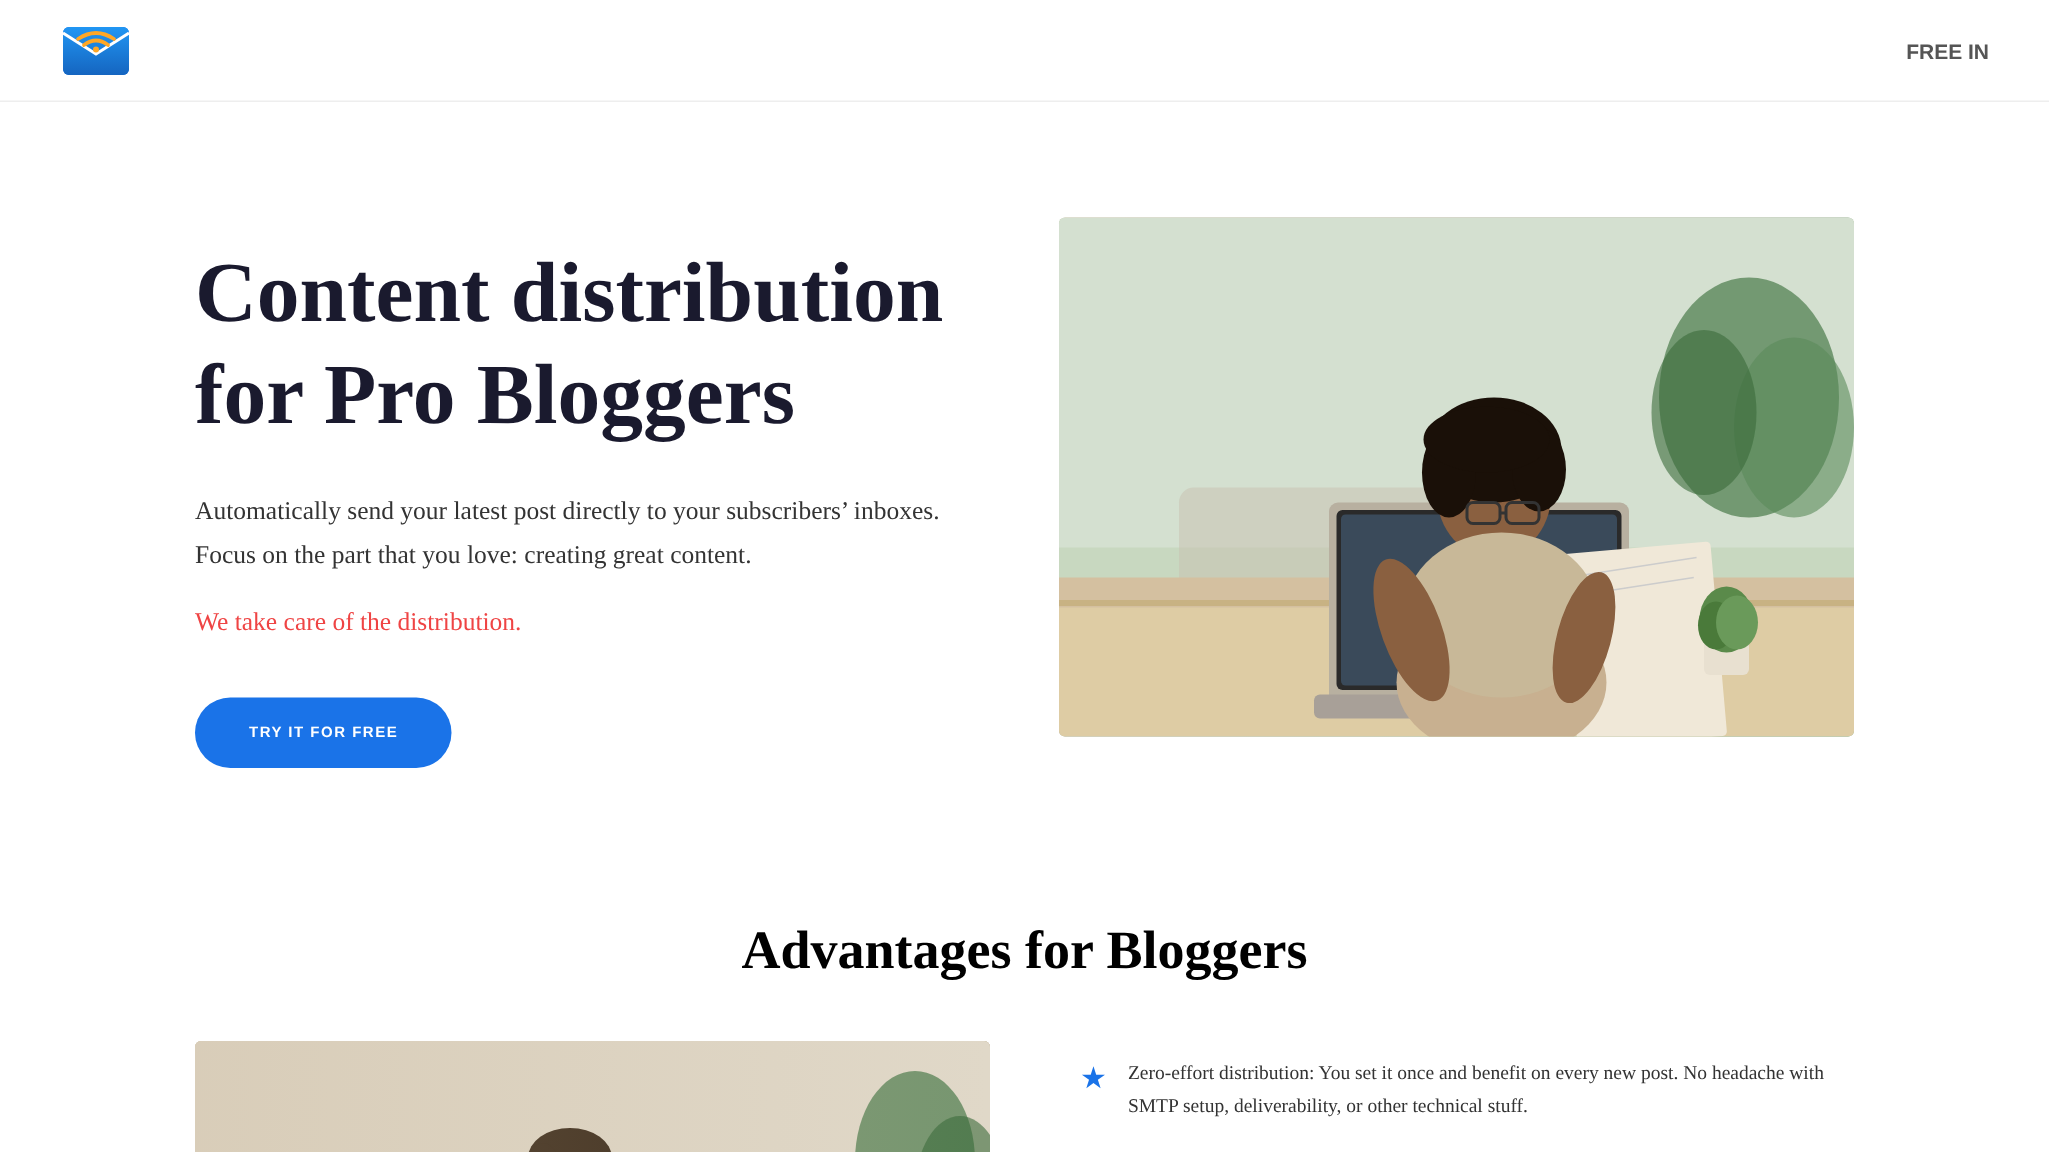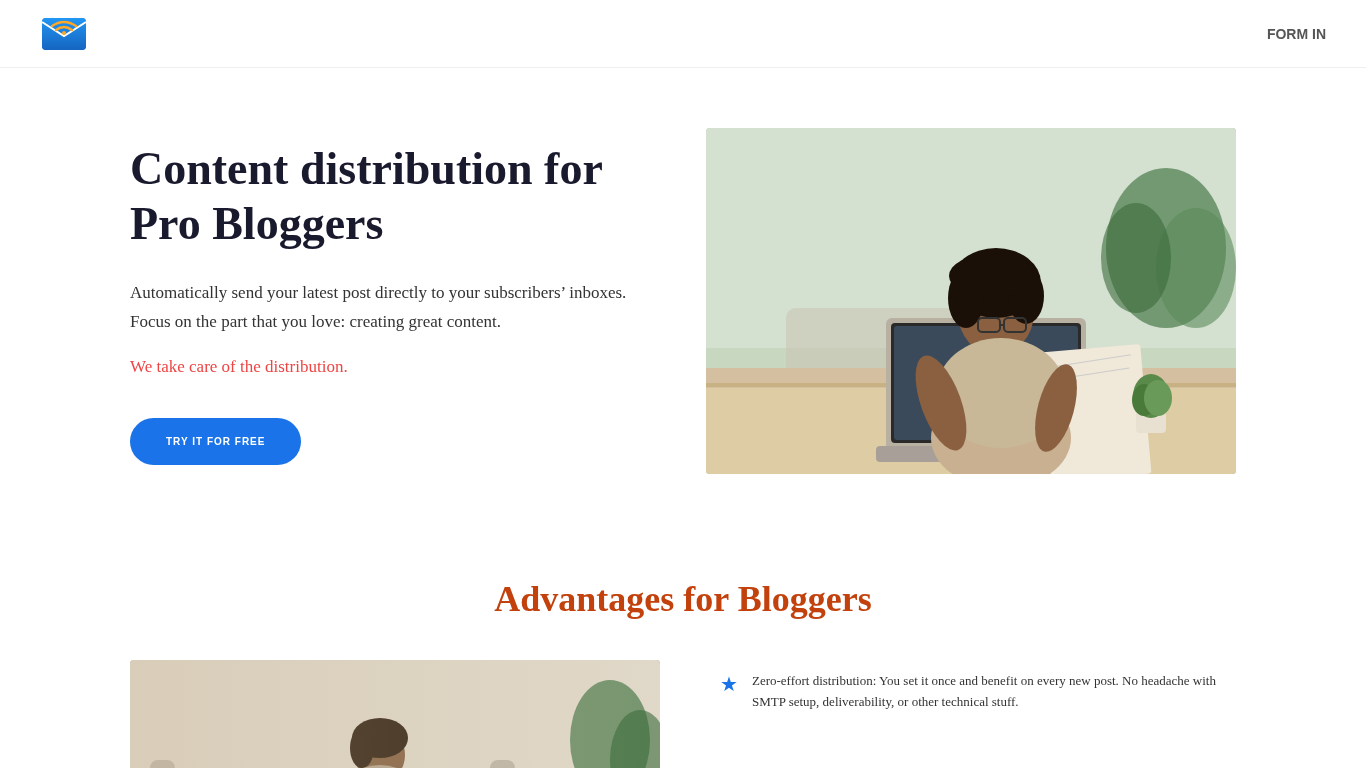--- a/index.html
+++ b/index.html
@@ -71,25 +71,26 @@
       gap: 60px;
     }
 
     .hero-content {
       flex: 1;
       max-width: 540px;
     }
 
     .hero-title {
       font-family: Georgia, serif;
-      font-size: 46px;
+      font-size: 57px;
       font-weight: 700;
       color: #1a1a2e;
       line-height: 1.2;
       margin-bottom: 28px;
+      margin-top: 34px;
     }
 
     .hero-subtitle {
       font-family: Georgia, serif;
       font-size: 17px;
       color: #333;
       line-height: 1.7;
       margin-bottom: 16px;
     }
 
@@ -143,21 +144,21 @@
 
     
     .advantages {
       padding: 40px 130px 20px 130px;
     }
 
     .advantages-title {
       font-family: Georgia, serif;
       font-size: 36px;
       font-weight: 700;
-      color: #c2410c;
+      color: #000000;
       text-align: center;
       margin-bottom: 40px;
     }
 
     .advantages-content {
       display: flex;
       gap: 60px;
       align-items: flex-start;
     }
 
@@ -227,21 +228,21 @@
 
       <path d="M2 12 L24 26 L46 12" stroke="white" stroke-width="2" fill="none"></path>
 
       <path d="M16 20 Q24 14 32 20" stroke="#FFA726" stroke-width="2.5" fill="none" stroke-linecap="round"></path>
       <path d="M12 16 Q24 8 36 16" stroke="#FFA726" stroke-width="2.5" fill="none" stroke-linecap="round"></path>
       <circle cx="24" cy="23" r="2" fill="#FFA726"></circle>
     </svg>
   </div>
 
 
-  <span class="nav-signin">FORM IN</span>
+  <span class="nav-signin">FREE IN</span>
 </nav>
 
 <section class="hero">
   <div class="hero-content">
     <h1 class="hero-title">Content distribution for Pro Bloggers</h1>
     <p class="hero-subtitle">Automatically send your latest post directly to your subscribers’ inboxes. Focus on the part that you love: creating great content.</p>
     <p class="hero-tagline">We take care of the distribution.</p>
     <button class="cta-button">TRY IT FOR FREE</button>
   </div>
 

